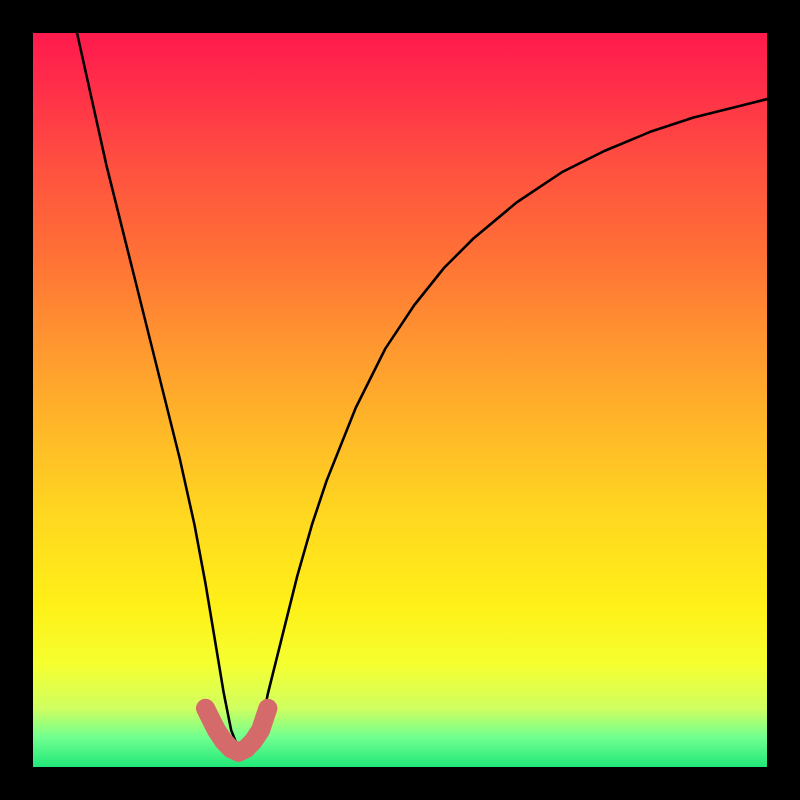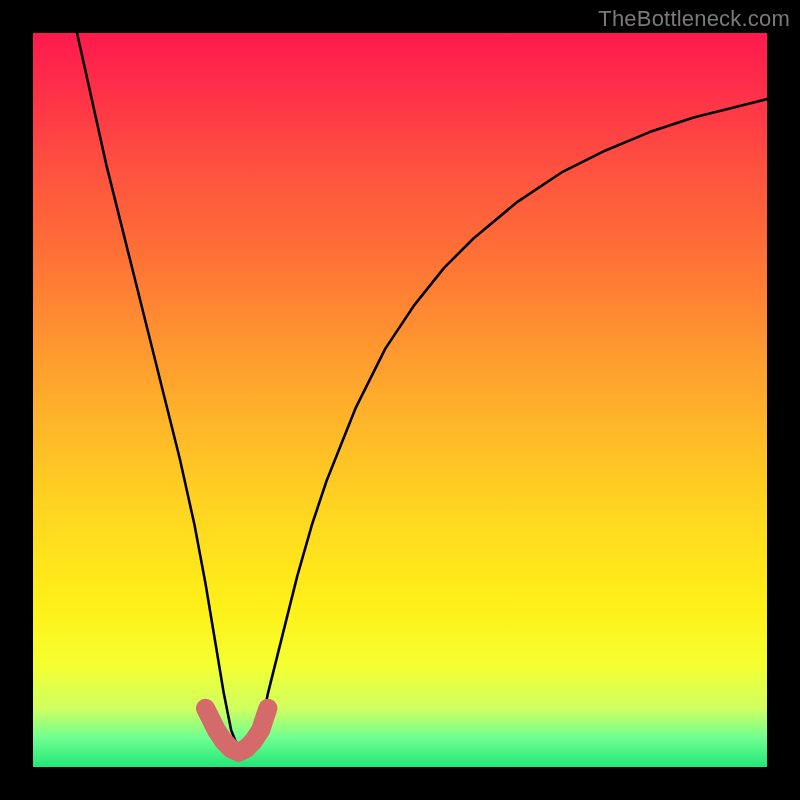--- a/index.html
+++ b/index.html
@@ -69,14 +69,13 @@
 <body>
 
 <div class="frame">
   <div class="plot-area">
     <div class="gradient-bg"></div>
     <svg class="curve" viewBox="0 0 100 100" preserveAspectRatio="none">
       <path id="main-curve" fill="none" stroke="#000000" stroke-width="0.35" stroke-linecap="round" stroke-linejoin="round" d="M6.00 0.00 L8.00 9.00 L10.00 18.00 L12.00 26.00 L14.00 34.00 L16.00 42.00 L18.00 50.00 L20.00 58.00 L22.00 67.00 L23.50 75.00 L25.00 84.00 L26.00 90.00 L27.00 95.00 L28.00 97.50 L29.00 98.00 L30.00 97.50 L31.00 95.00 L32.00 90.00 L34.00 82.00 L36.00 74.00 L38.00 67.00 L40.00 61.00 L44.00 51.00 L48.00 43.00 L52.00 37.00 L56.00 32.00 L60.00 28.00 L66.00 23.00 L72.00 19.00 L78.00 16.00 L84.00 13.50 L90.00 11.50 L96.00 10.00 L100.00 9.00"></path>
       <path id="highlight-curve" fill="none" stroke="#d46a6a" stroke-width="2.6" stroke-linecap="round" stroke-linejoin="round" d="M23.50 92.00 L25.00 95.00 L26.00 96.50 L27.00 97.50 L28.00 98.00 L29.00 97.50 L30.00 96.50 L31.00 95.00 L32.00 92.00"></path>
     </svg>
   </div>
-  <div class="watermark">TheBottleneck.com</div>
 </div>
 
 </body></html>

